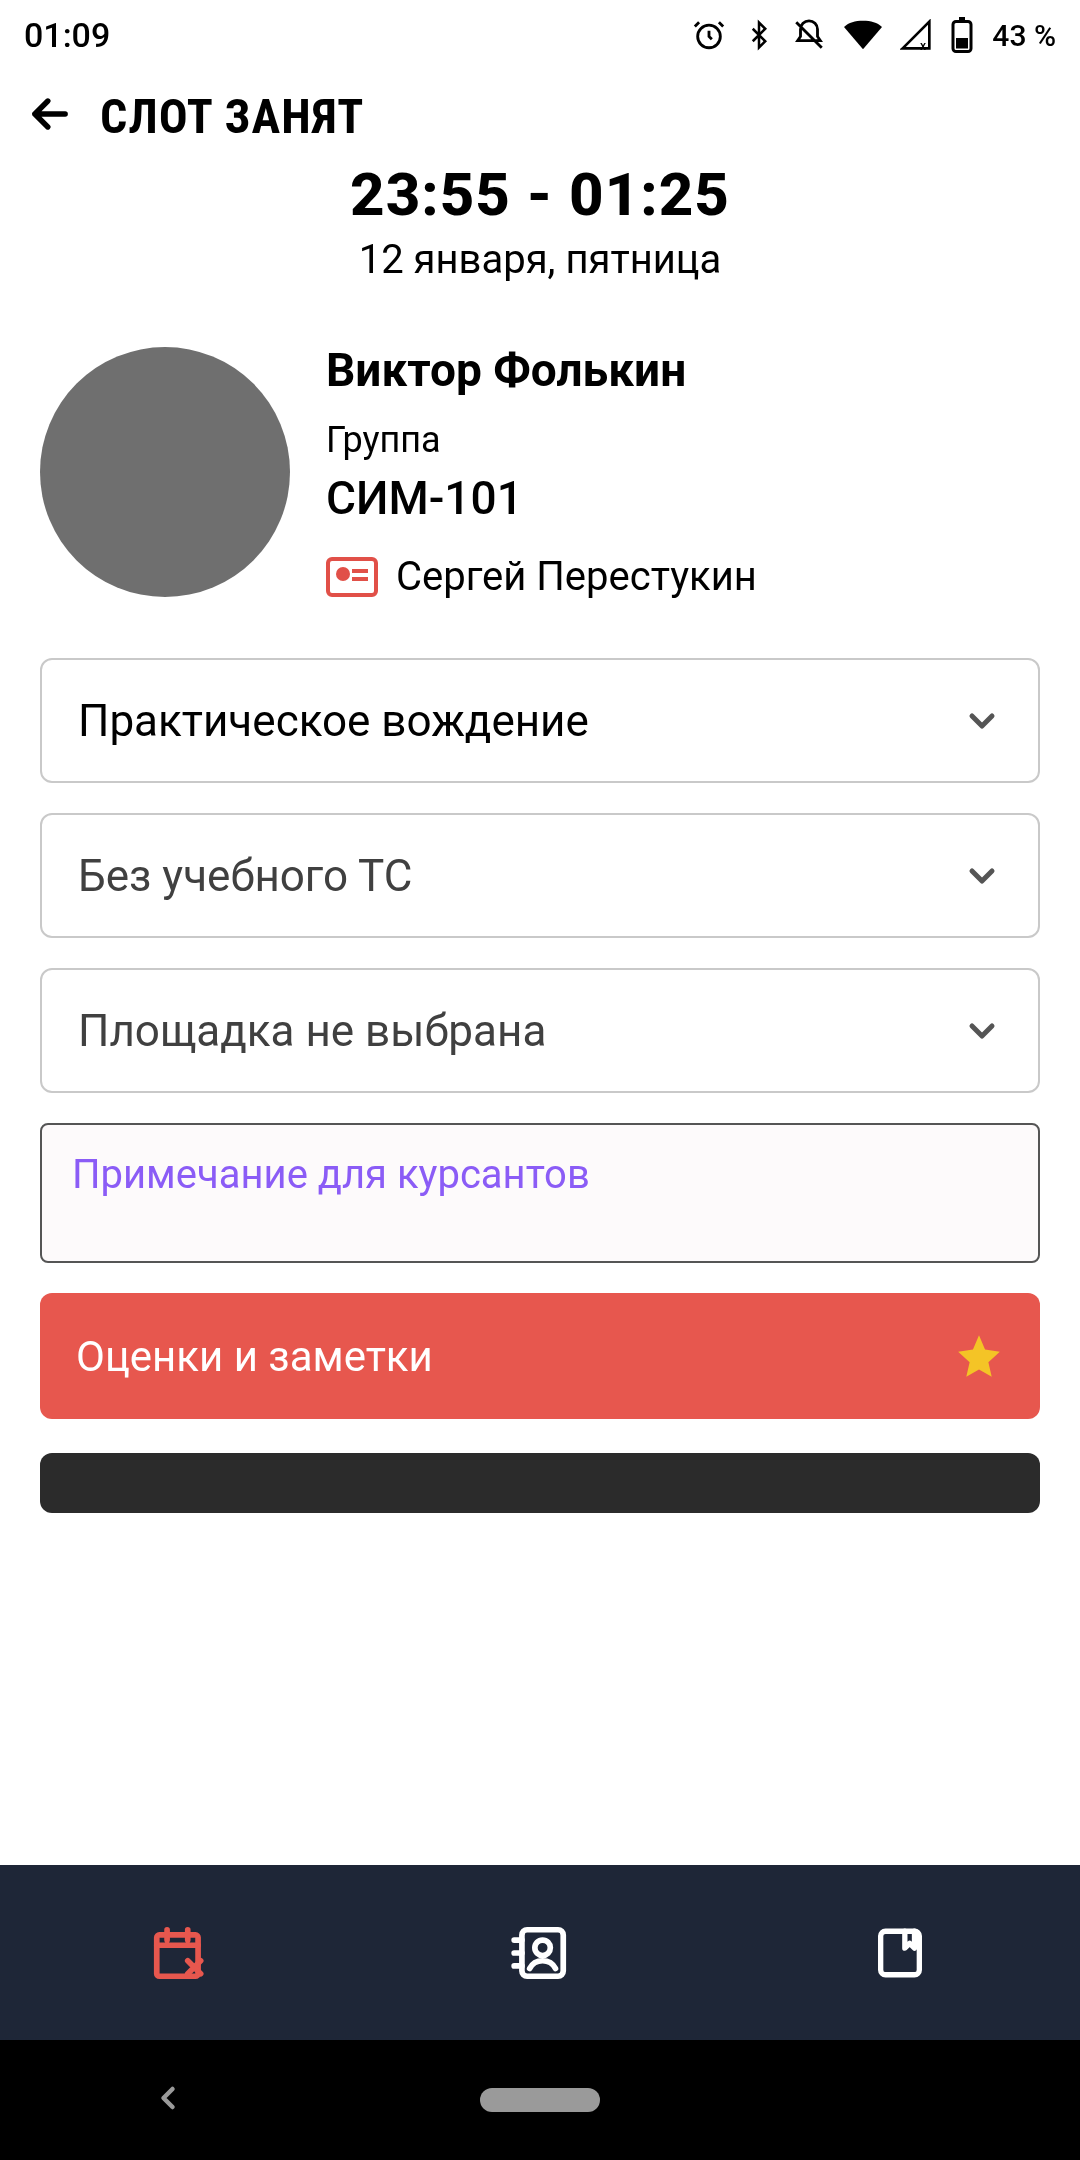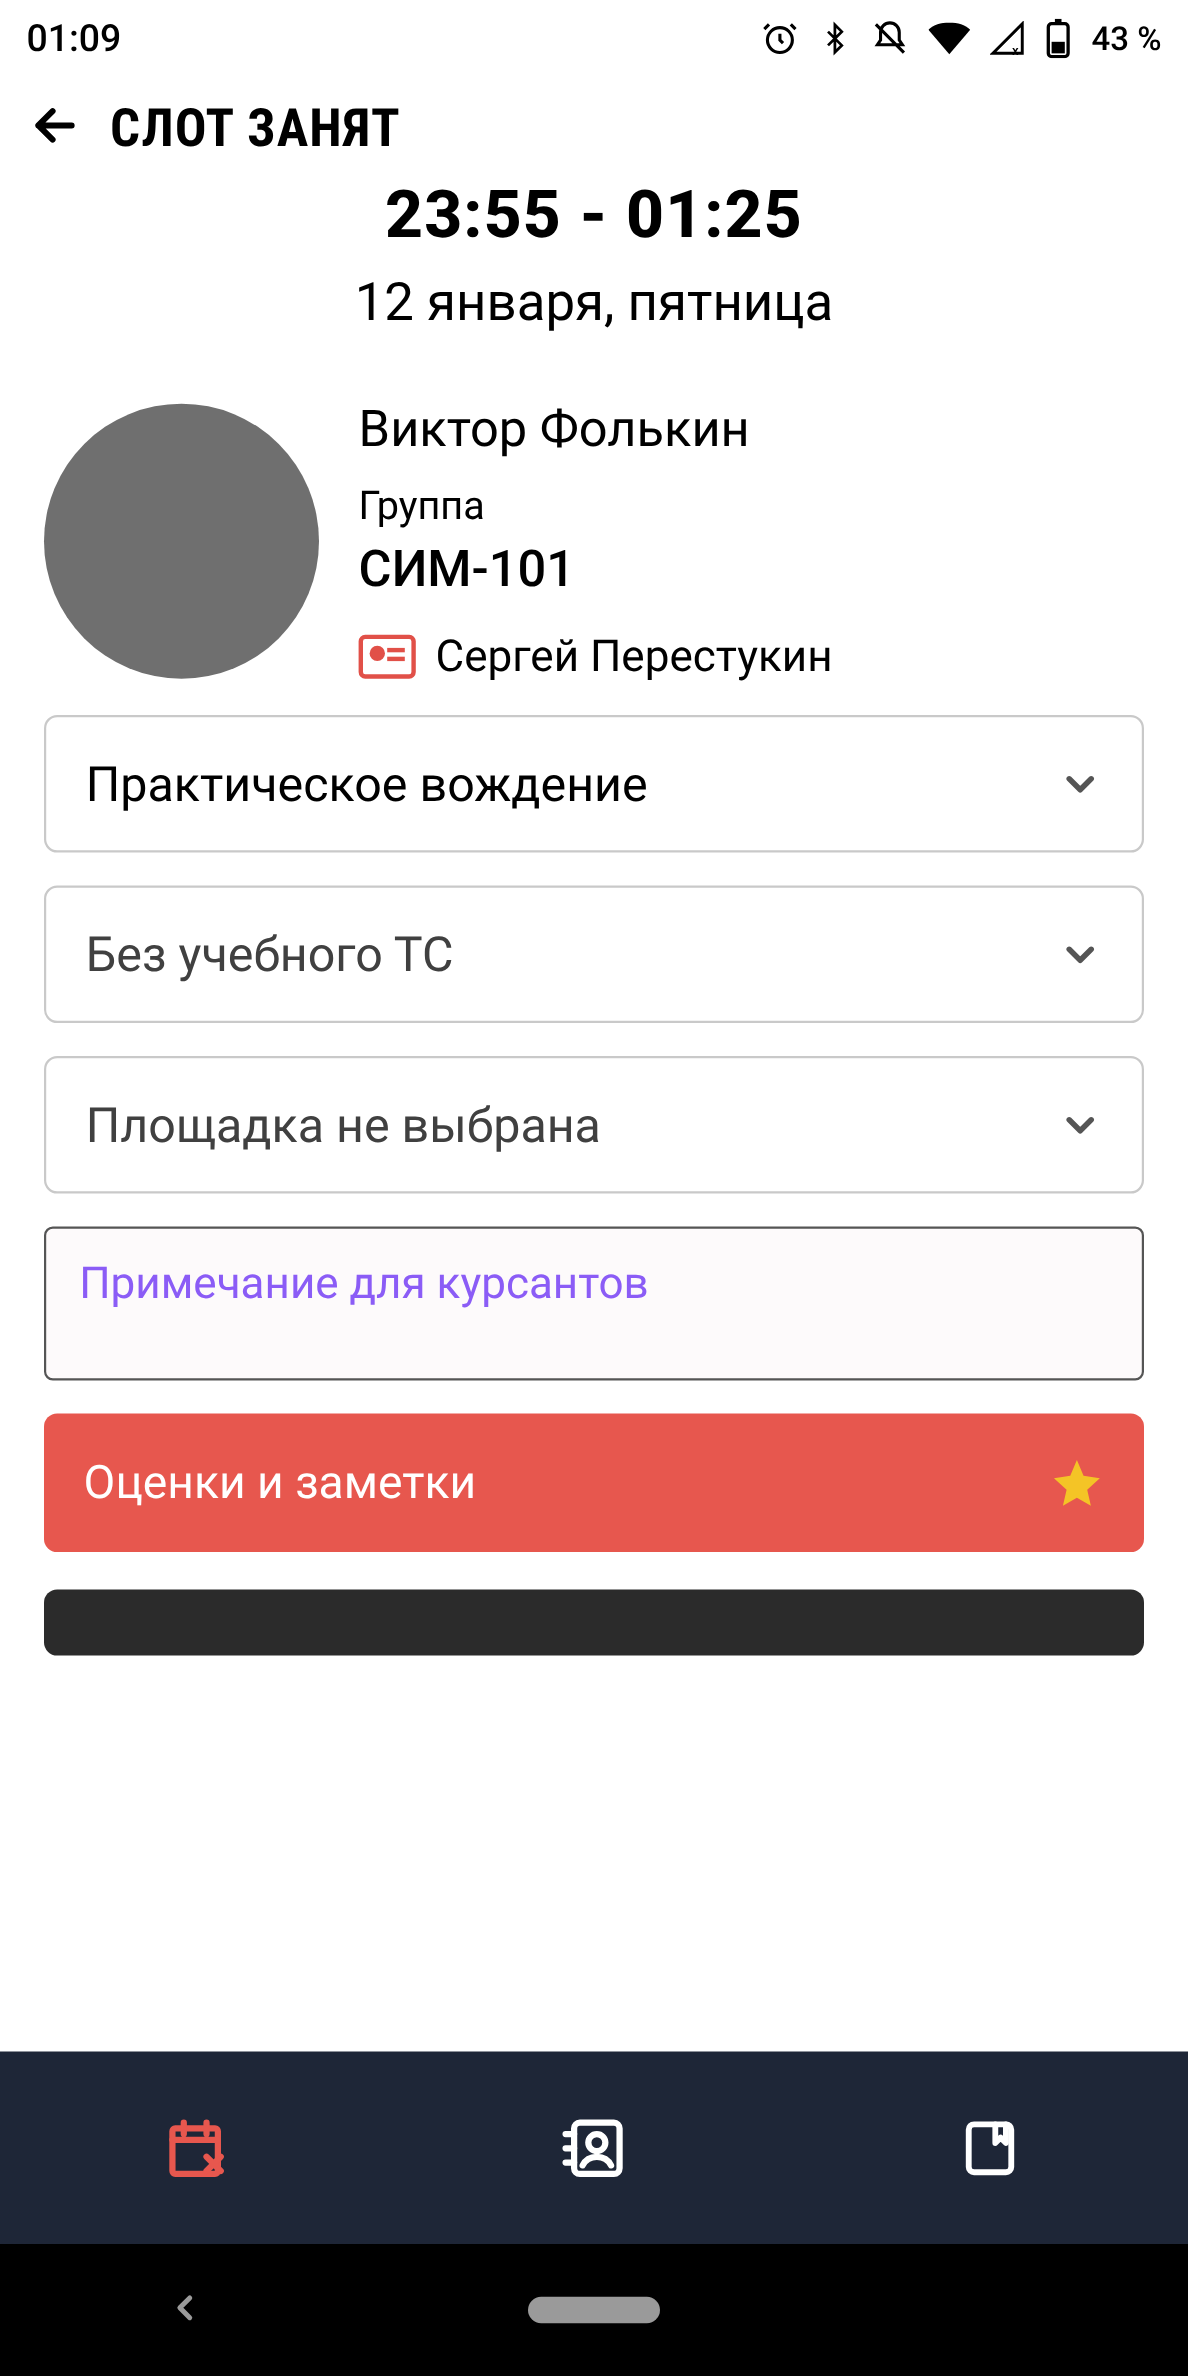--- a/index.html
+++ b/index.html
@@ -5,33 +5,33 @@
   * { margin:0; padding:0; box-sizing:border-box; font-family: -apple-system, Roboto, "Helvetica Neue", Arial, sans-serif; }
   html,body { width:1080px; height:2160px; background:#fff; color:#000; overflow:hidden; }
   .statusbar { height:70px; display:flex; align-items:center; justify-content:space-between; padding:0 24px; font-size:34px; font-weight:500; }
   .statusbar .right { display:flex; align-items:center; gap:18px; font-size:30px; }
   .statusbar .right svg { display:block; }
   .appbar { display:flex; align-items:flex-start; gap:24px; padding:18px 24px 8px 24px; }
   .appbar .back svg { display:block; }
   .appbar .title { font-size:48px; font-weight:700; letter-spacing:1px; font-family:"Arial Narrow","Roboto Condensed",sans-serif; }
   .slot-header { text-align:center; margin-top:6px; }
   .slot-header .time { font-size:60px; font-weight:800; letter-spacing:1px; }
-  .slot-header .date { font-size:48px; margin-top:16px; }
+  .slot-header .date { font-size:40px; margin-top:6px; }
   .student { display:flex; align-items:center; gap:36px; padding:60px 40px 30px 40px; }
   .avatar { width:250px; height:250px; border-radius:50%; background:#6f6f6f; flex:0 0 auto; }
   .student-info { display:flex; flex-direction:column; gap:10px; }
-  .student-name { font-size:46px; font-weight:400; }
+  .student-name { font-size:46px; font-weight:700; }
   .group-label { font-size:36px; margin-top:12px; }
   .group-value { font-size:46px; font-weight:500; }
   .instructor-row { display:flex; align-items:center; gap:18px; margin-top:18px; }
   .instructor-row .id-icon { width:52px; height:40px; border:4px solid #e15048; border-radius:6px; position:relative; }
   .instructor-row .id-icon::before { content:""; position:absolute; left:6px; top:6px; width:14px; height:14px; background:#e15048; border-radius:50%; }
   .instructor-row .id-icon::after { content:""; position:absolute; right:6px; top:8px; width:16px; height:4px; background:#e15048; box-shadow:0 8px 0 #e15048; }
   .instructor-name { font-size:40px; }
-  .content { padding:0 40px; display:flex; flex-direction:column; gap:30px; }
+  .content { padding:0 40px; display:flex; flex-direction:column; gap:30px; margin-top:28px; }
   .dropdown { border:2px solid #c9c9c9; border-radius:12px; height:125px; display:flex; align-items:center; justify-content:space-between; padding:0 36px; }
   .dropdown .label { font-size:44px; }
   .dropdown.placeholder .label { color:#404040; }
   .chevron { width:40px; height:40px; }
   .note-field { border:2px solid #555; border-radius:8px; height:140px; padding:26px 30px; background:#fdfafb; }
   .note-field .placeholder { font-size:40px; color:#8b5cf6; }
   .primary-btn { background:#e7574e; color:#fff; height:126px; border-radius:12px; display:flex; align-items:center; justify-content:space-between; padding:0 36px; font-size:42px; }
   .primary-btn .star { width:50px; height:50px; }
   .dark-btn-peek { background:#2b2b2b; height:60px; border-radius:12px; margin-top:4px; }
   .bottom-nav { position:absolute; left:0; right:0; bottom:120px; height:175px; background:#1e2637; display:flex; align-items:center; justify-content:space-around; }

